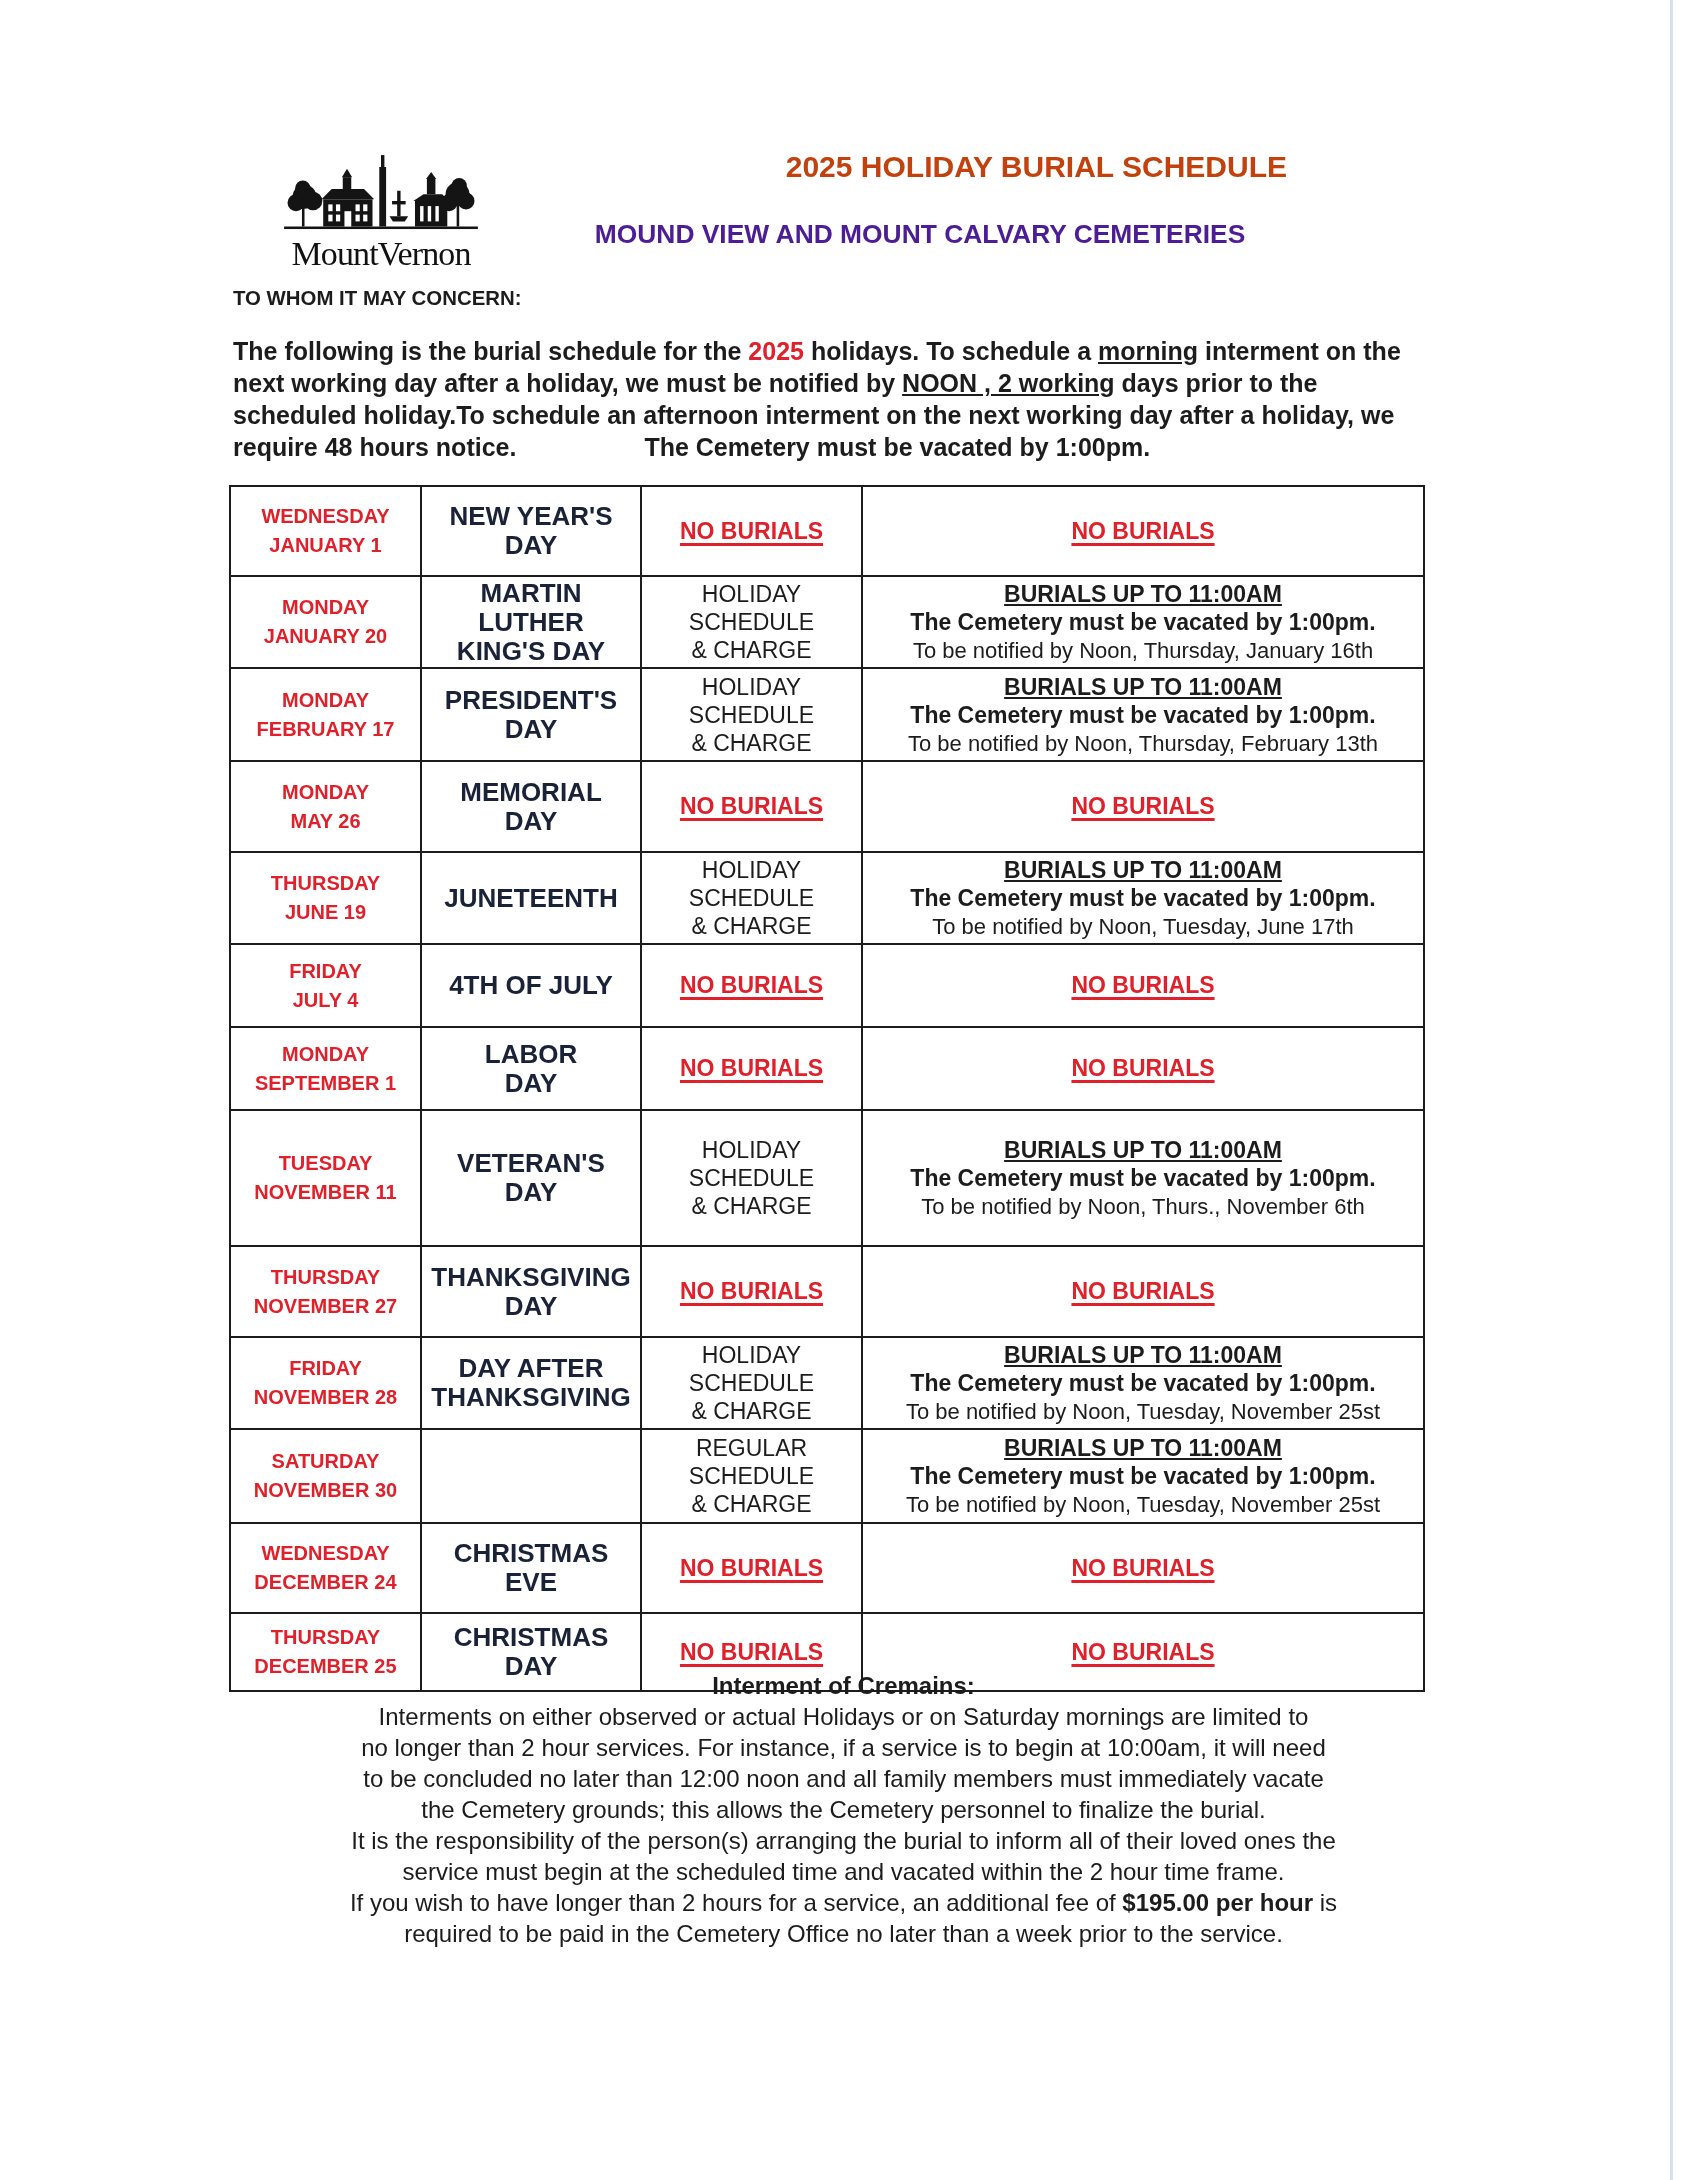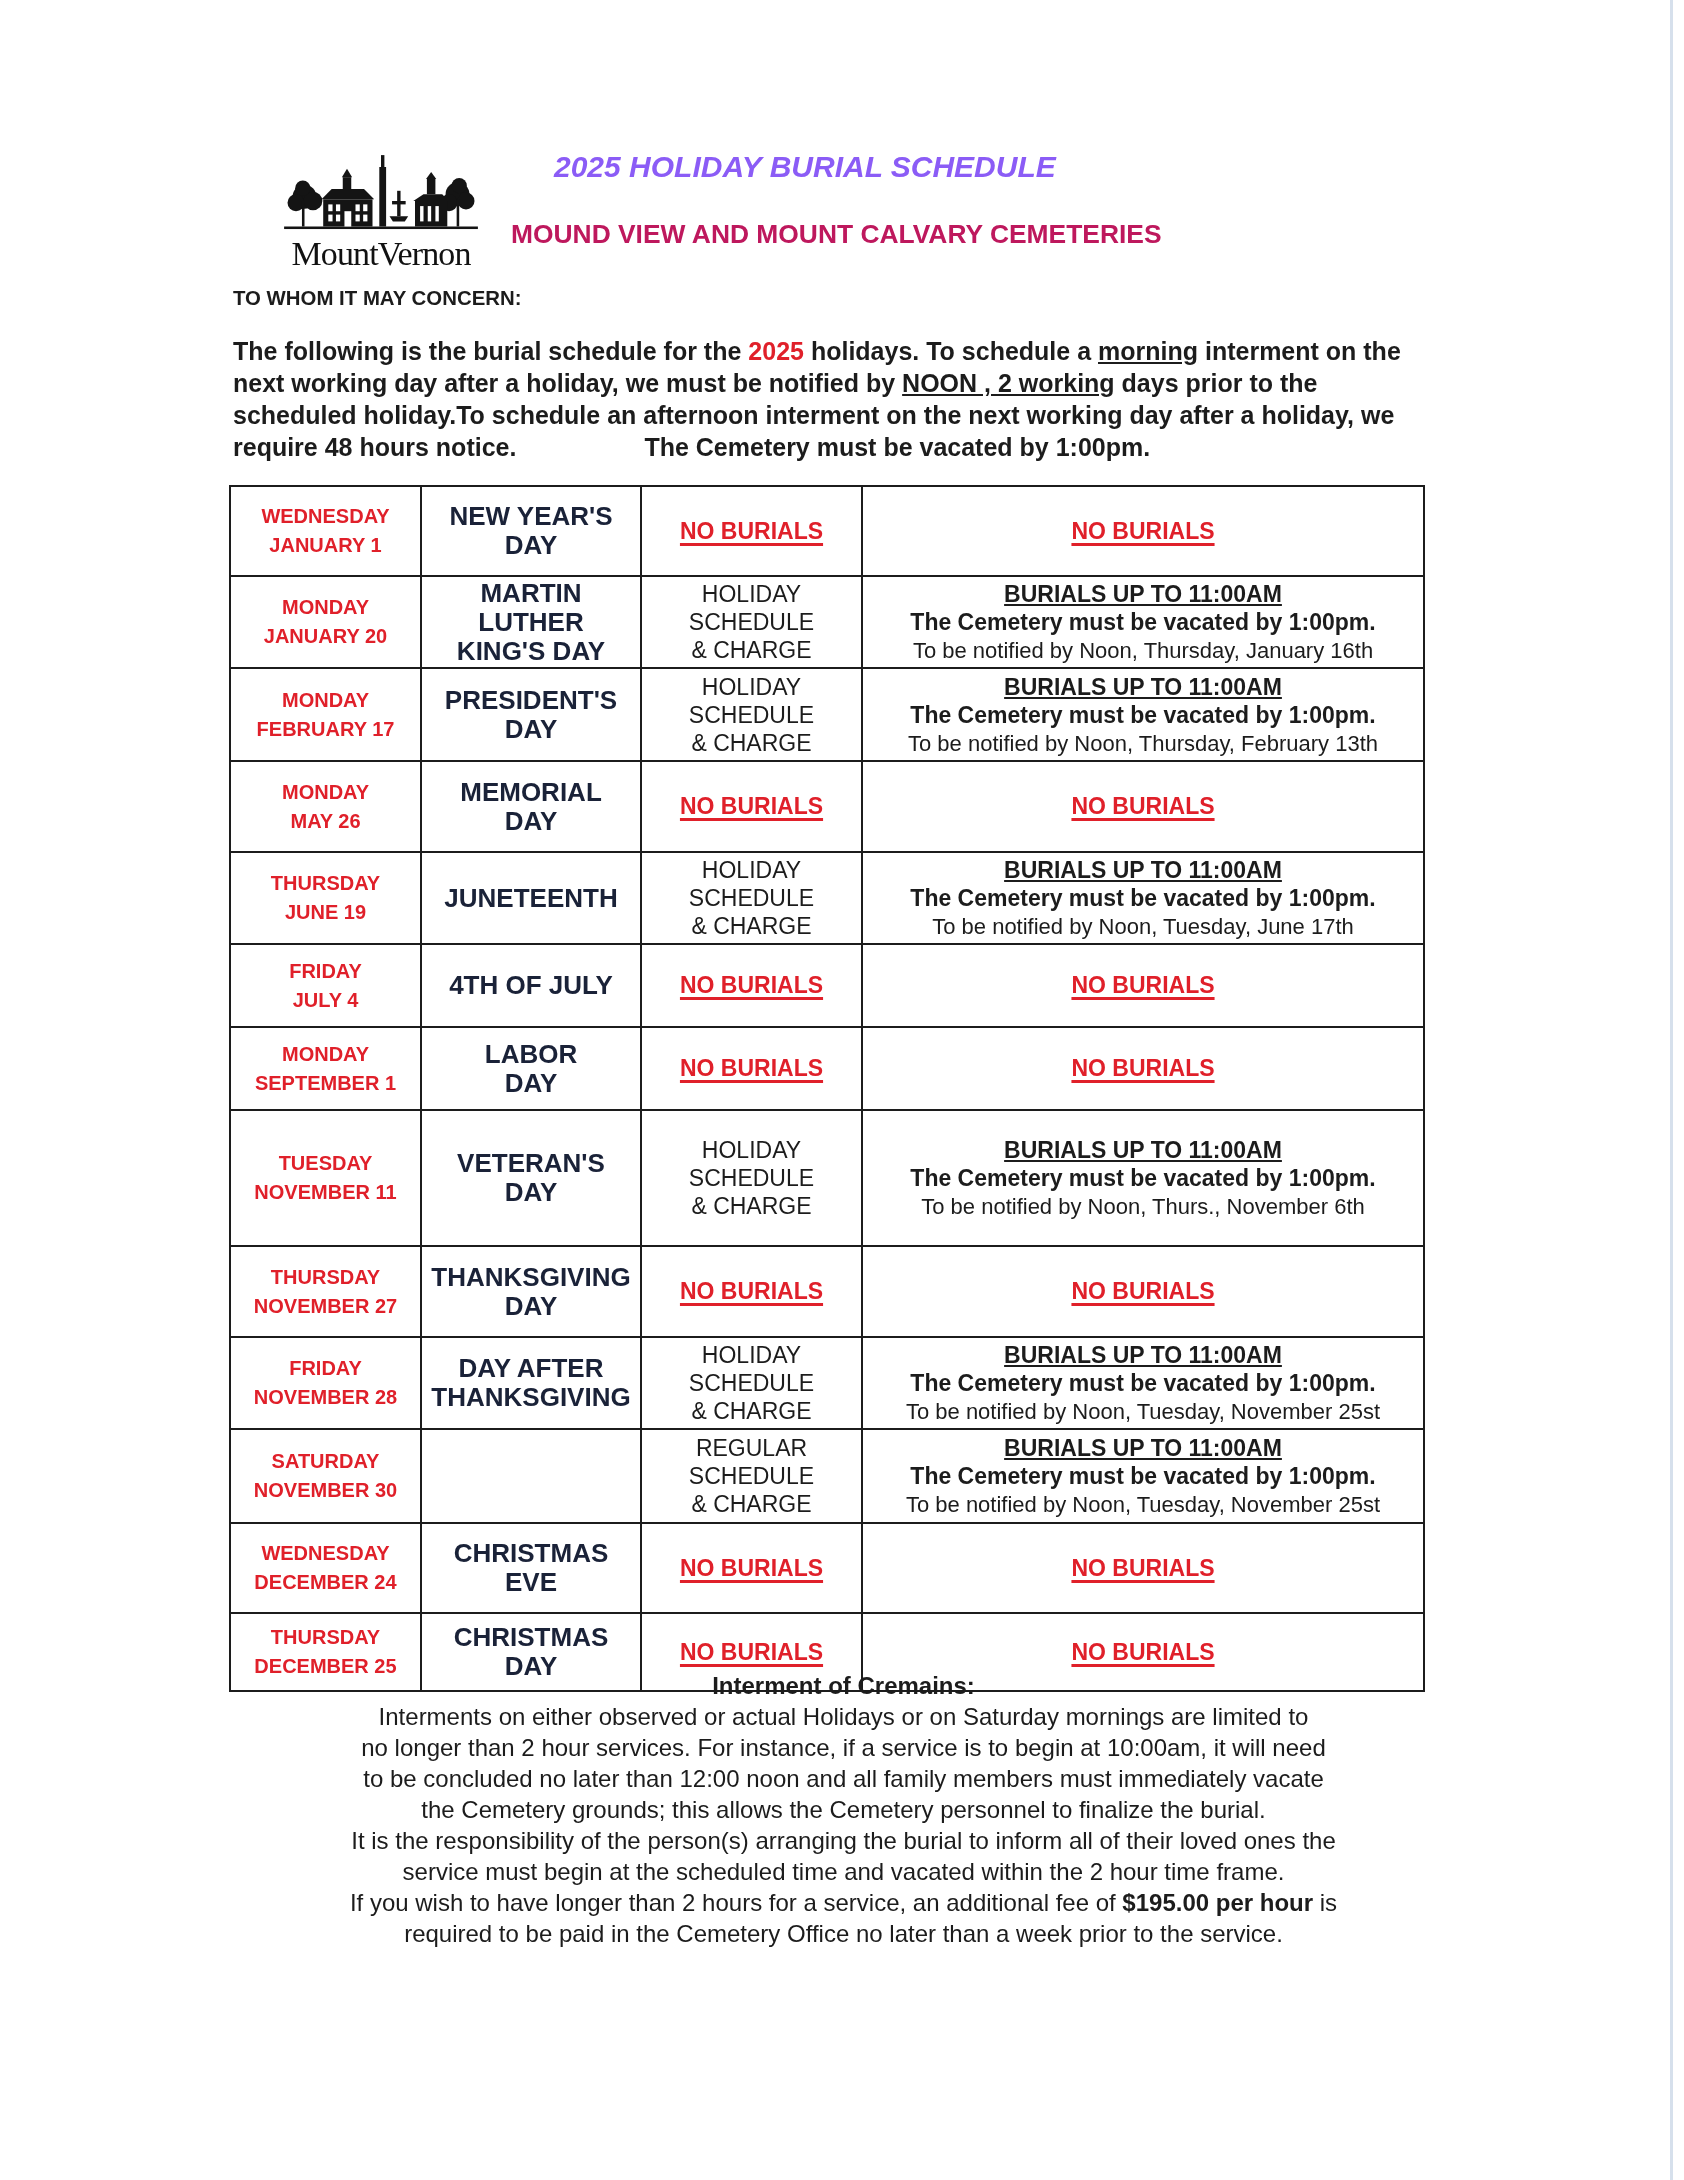--- a/index.html
+++ b/index.html
@@ -3,24 +3,24 @@
 <meta charset="utf-8">
 <style>
   html, body { margin:0; padding:0; }
   body { width:1685px; height:2181px; background:#ffffff; position:relative; overflow:hidden;
          font-family:"Liberation Sans", sans-serif; color:#1a1a1a; }
   .edge-line { position:absolute; left:1670px; top:0; width:2.6px; height:2181px; background:#d6e0ec; }
   .logo { position:absolute; left:279px; top:150px; width:204px; height:128px; }
   .logo svg { display:block; }
   .logo-text { position:absolute; left:0; top:85px; width:204px; text-align:center;
                font-family:"Liberation Serif", serif; font-size:34px; letter-spacing:-0.9px; color:#111; }
-  .title { position:absolute; left:554px; top:150px; width:733px; text-align:left;
-           font-weight:bold; font-size:30px; color:#8b5cf6;font-style:italic; }
-  .subtitle { position:absolute; left:511px; top:219px; width:818px; text-align:left;
-              font-weight:bold; font-size:26.4px; color:#be185d; }
+  .title { position:absolute; left:554px; top:150px; width:733px; text-align:right;
+           font-weight:bold; font-size:30px; color:#c2410c; }
+  .subtitle { position:absolute; left:511px; top:219px; width:818px; text-align:center;
+              font-weight:bold; font-size:26.4px; color:#4c1d95; }
   .salutation { position:absolute; left:233px; top:287px; font-weight:bold; font-size:20.4px; color:#1c1c1c; }
   .intro { position:absolute; left:233px; top:335px; width:1193px; font-weight:bold; font-size:25px;
            line-height:32px; color:#1c1c1c; }
   .intro .red { color:#e0202a; }
   .intro .u { text-decoration:underline;margin-top:30px; }
   .intro .gap { display:inline-block; width:128px; }
   table.sched { position:absolute; left:229px; top:485px; width:1194px; border-collapse:collapse;
                 table-layout:fixed; }
   table.sched td { border:2.6px solid #1c1c1c; text-align:center; vertical-align:middle; padding:0 3.4px; }
   col.c1 { width:191px; } col.c2 { width:220px; } col.c3 { width:221px; } col.c4 { width:562px; }

